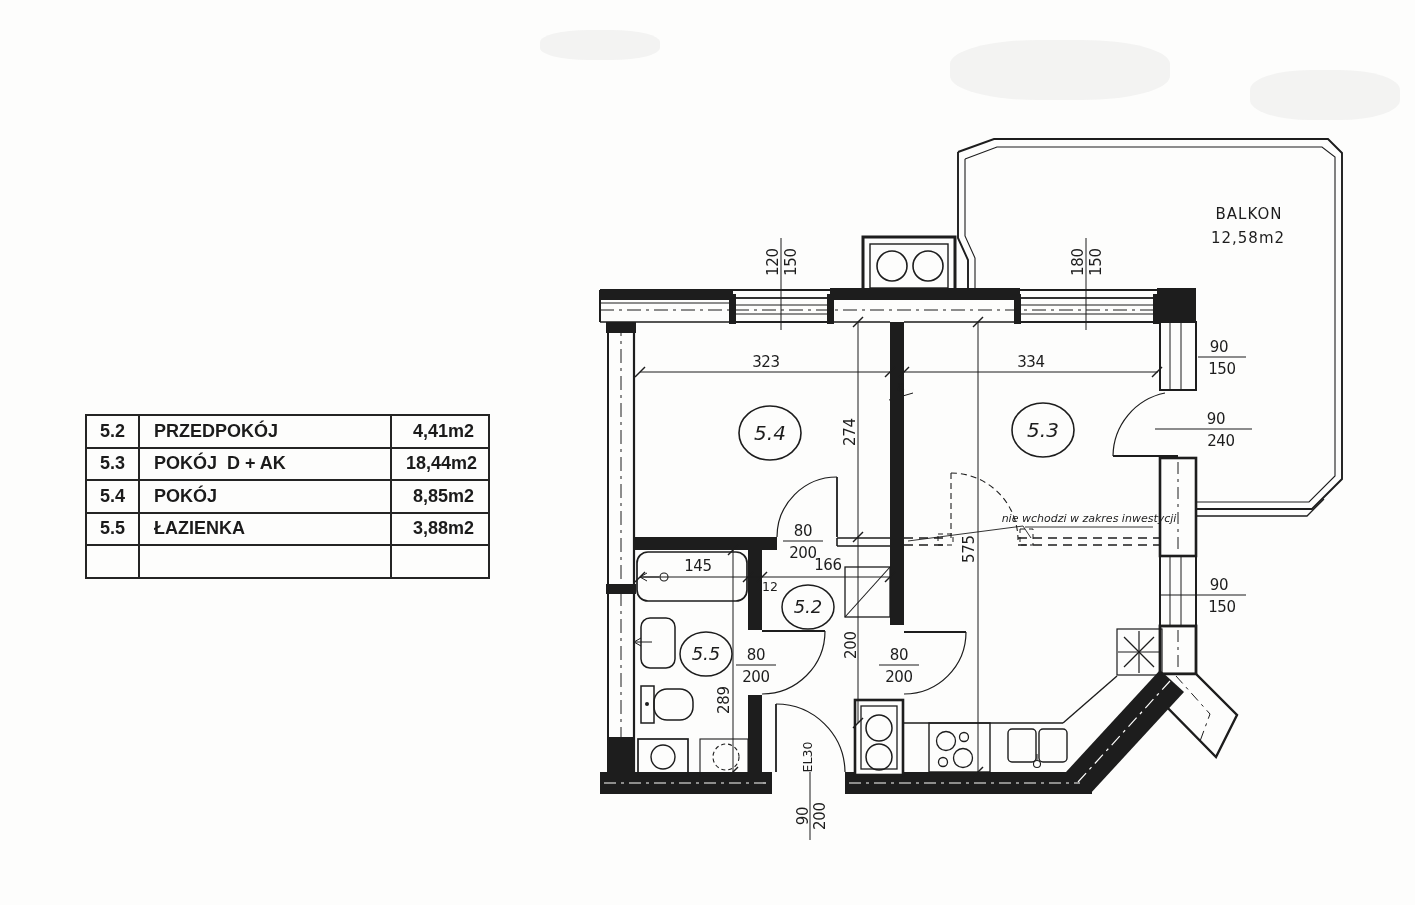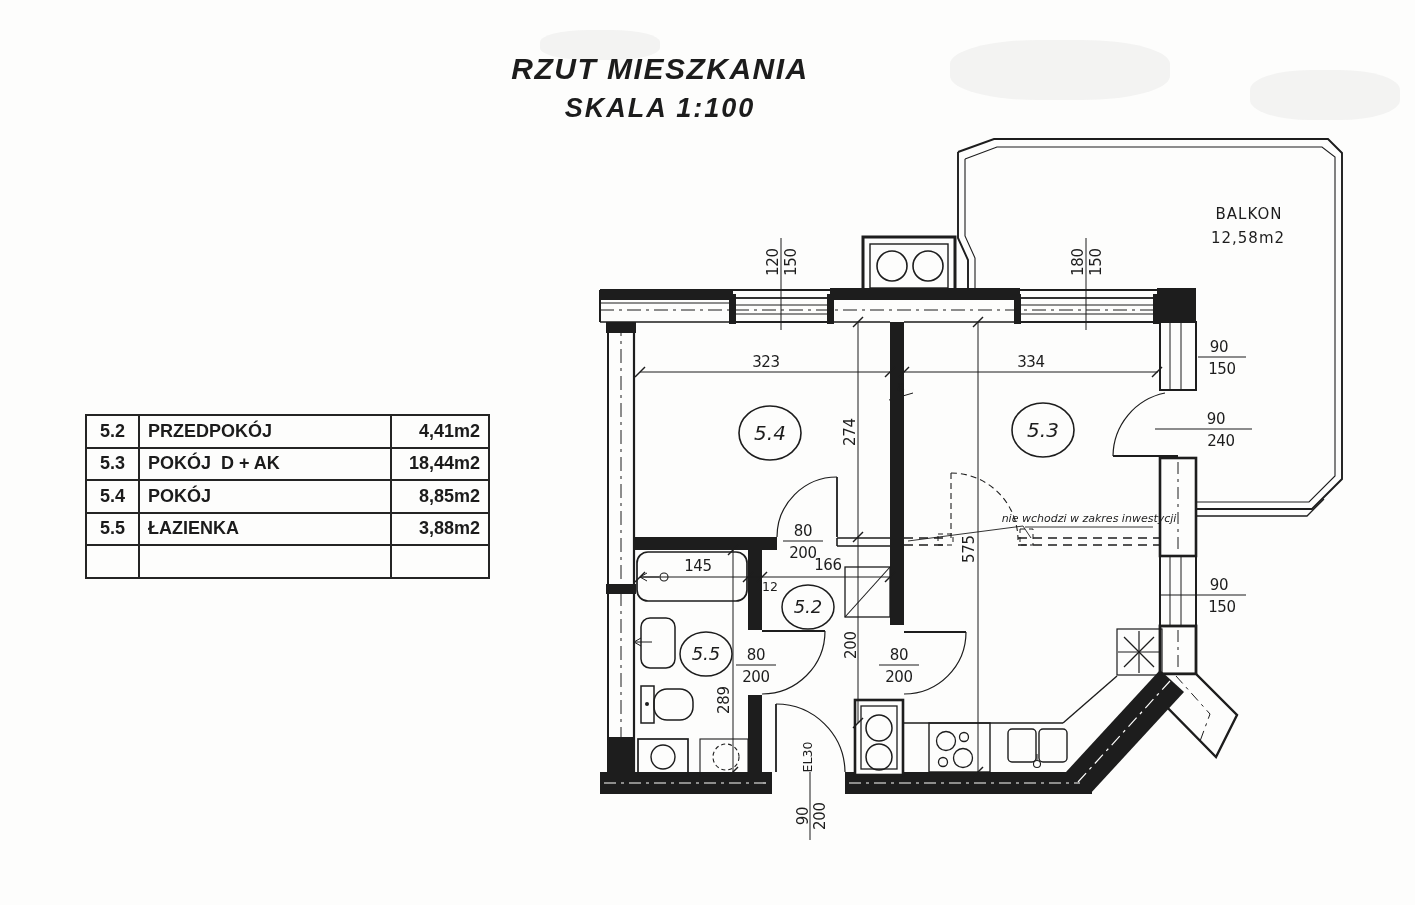--- a/index.html
+++ b/index.html
@@ -7,21 +7,21 @@
           font-family:"Liberation Sans",sans-serif;color:#1c1c1c;}
   
   .smudge{position:absolute;background:rgba(120,120,120,0.07);border-radius:40%;}
   
   .title-block{position:absolute;left:380px;top:52px;width:560px;text-align:center;}
   .title-line1{font-size:30px;font-weight:bold;font-style:italic;letter-spacing:1.5px;}
   .title-line2{font-size:27px;font-weight:bold;font-style:italic;letter-spacing:2px;margin-top:7px;}
   
   table.legend{position:absolute;left:85px;top:414px;width:403px;border-collapse:collapse;table-layout:fixed;}
   table.legend td{border:2px solid #242424;height:30.5px;font-size:18px;font-weight:bold;
-                  color:#1b1b1b;padding:0 8px;white-space:pre;overflow:hidden;}
+                  color:#1b1b1b;padding:0 14px;white-space:pre;overflow:hidden;}
   table.legend td.c-no{text-align:center;padding:0;}
   table.legend td.c-name{text-align:left;}
   table.legend td.c-area{text-align:right;}
   
   svg.plan{position:absolute;left:0;top:0;}
   .ln{stroke:#1d1d1d;fill:none;}
   .wall{fill:#1d1d1d;stroke:none;}
   .wfill{fill:#fdfdfc;}
   text{fill:#1d1d1d;}
   .dim{font-family:"DejaVu Sans",sans-serif;font-size:15px;letter-spacing:-0.3px;}
@@ -33,24 +33,20 @@
 </style>
 </head>
 <body>
 
 <div class="canvas">
 
   <div class="smudge" style="left:540px;top:30px;width:120px;height:30px;"></div>
   <div class="smudge" style="left:950px;top:40px;width:220px;height:60px;"></div>
   <div class="smudge" style="left:1250px;top:70px;width:150px;height:50px;"></div>
 
-  <div class="title-block">
-    <div class="title-line1">RZUT MIESZKANIA</div>
-    <div class="title-line2">SKALA 1:100</div>
-  </div>
 
   <table class="legend">
     <colgroup>
         <col style="width:53px">
         <col style="width:252px">
         <col style="width:98px">
       </colgroup>
     <tbody>
       <tr>
         <td class="c-no">5.2</td>

